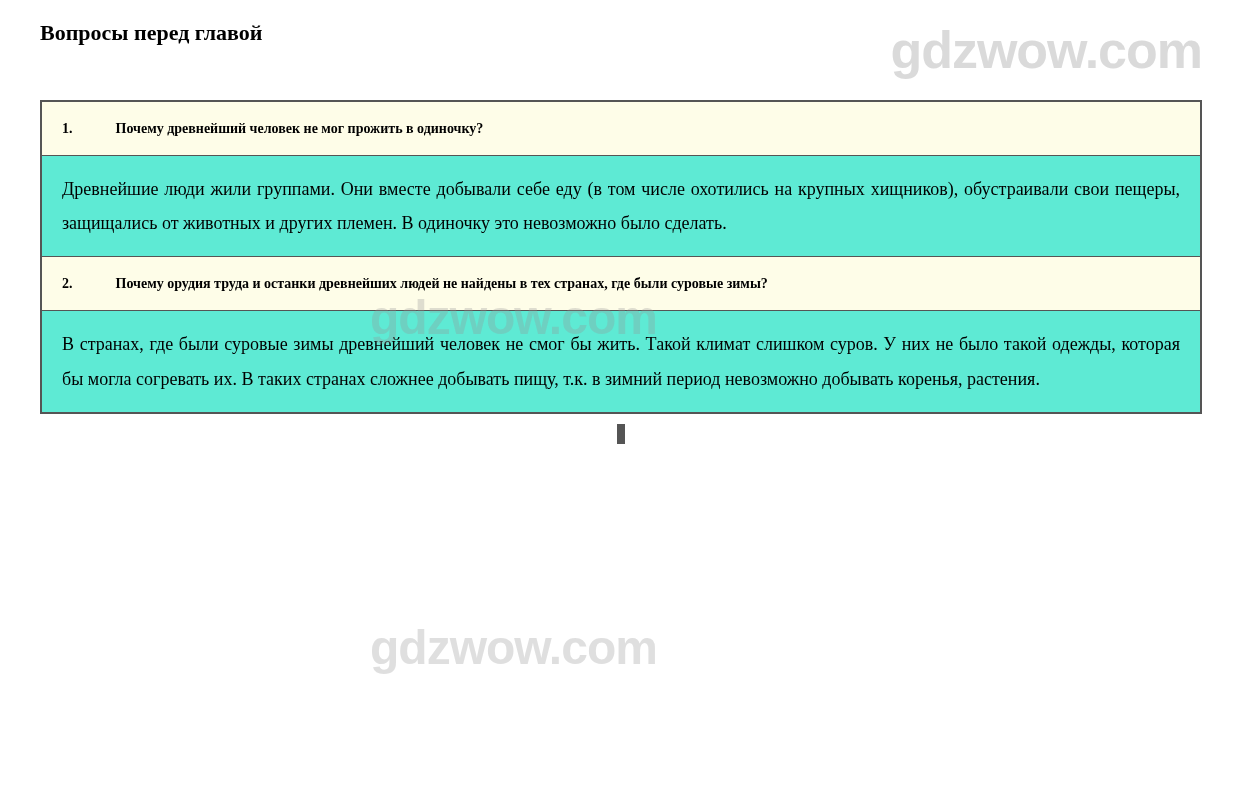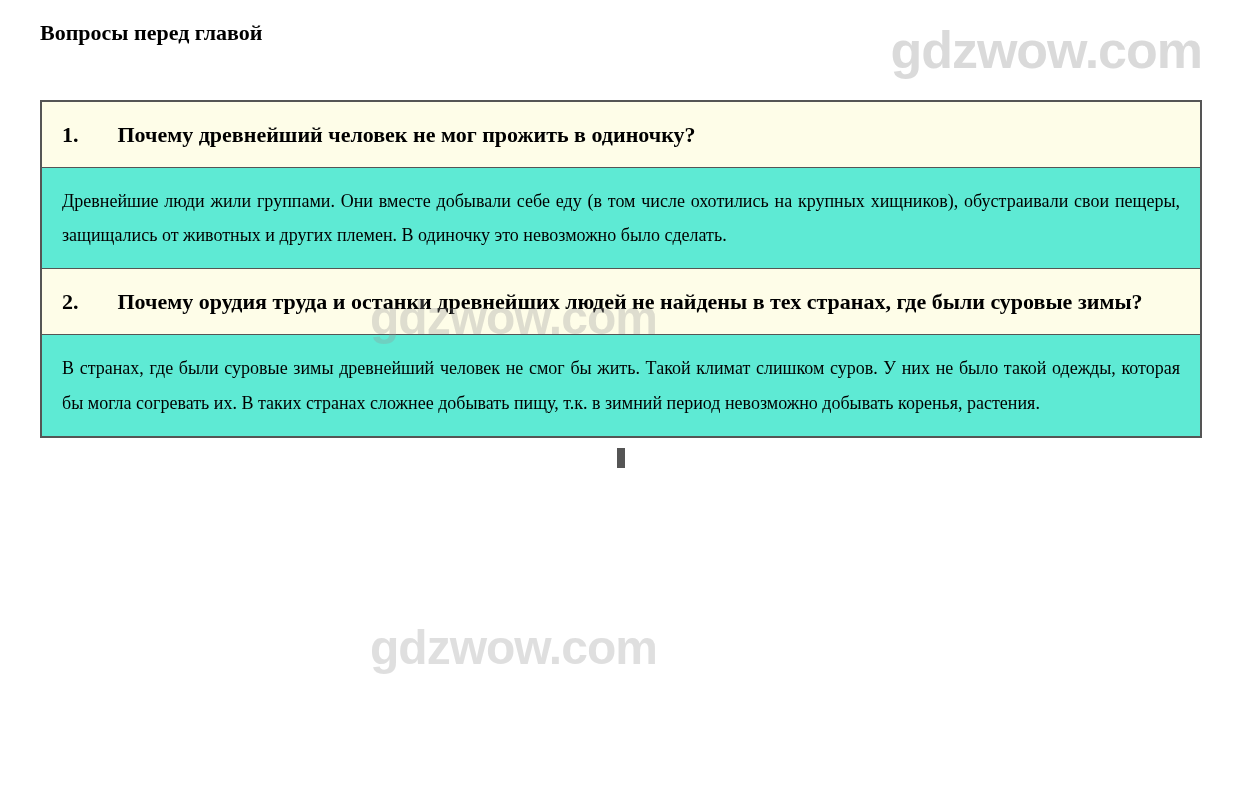--- a/index.html
+++ b/index.html
@@ -59,21 +59,21 @@
 
     .answer-row {
       background-color: #ffffff;
     }
 
     .question-cell {
       padding: 16px 20px;
       border: 1px solid #555555;
       background-color: #fefde8;
       font-weight: bold;
-      font-size: 22px;
+      font-size: 14px;
       line-height: 1.5;
     }
 
     .answer-cell {
       padding: 16px 20px;
       border: 1px solid #555555;
       background-color: #5eead4;
       font-size: 18px;
       line-height: 1.9;
       text-align: justify;

